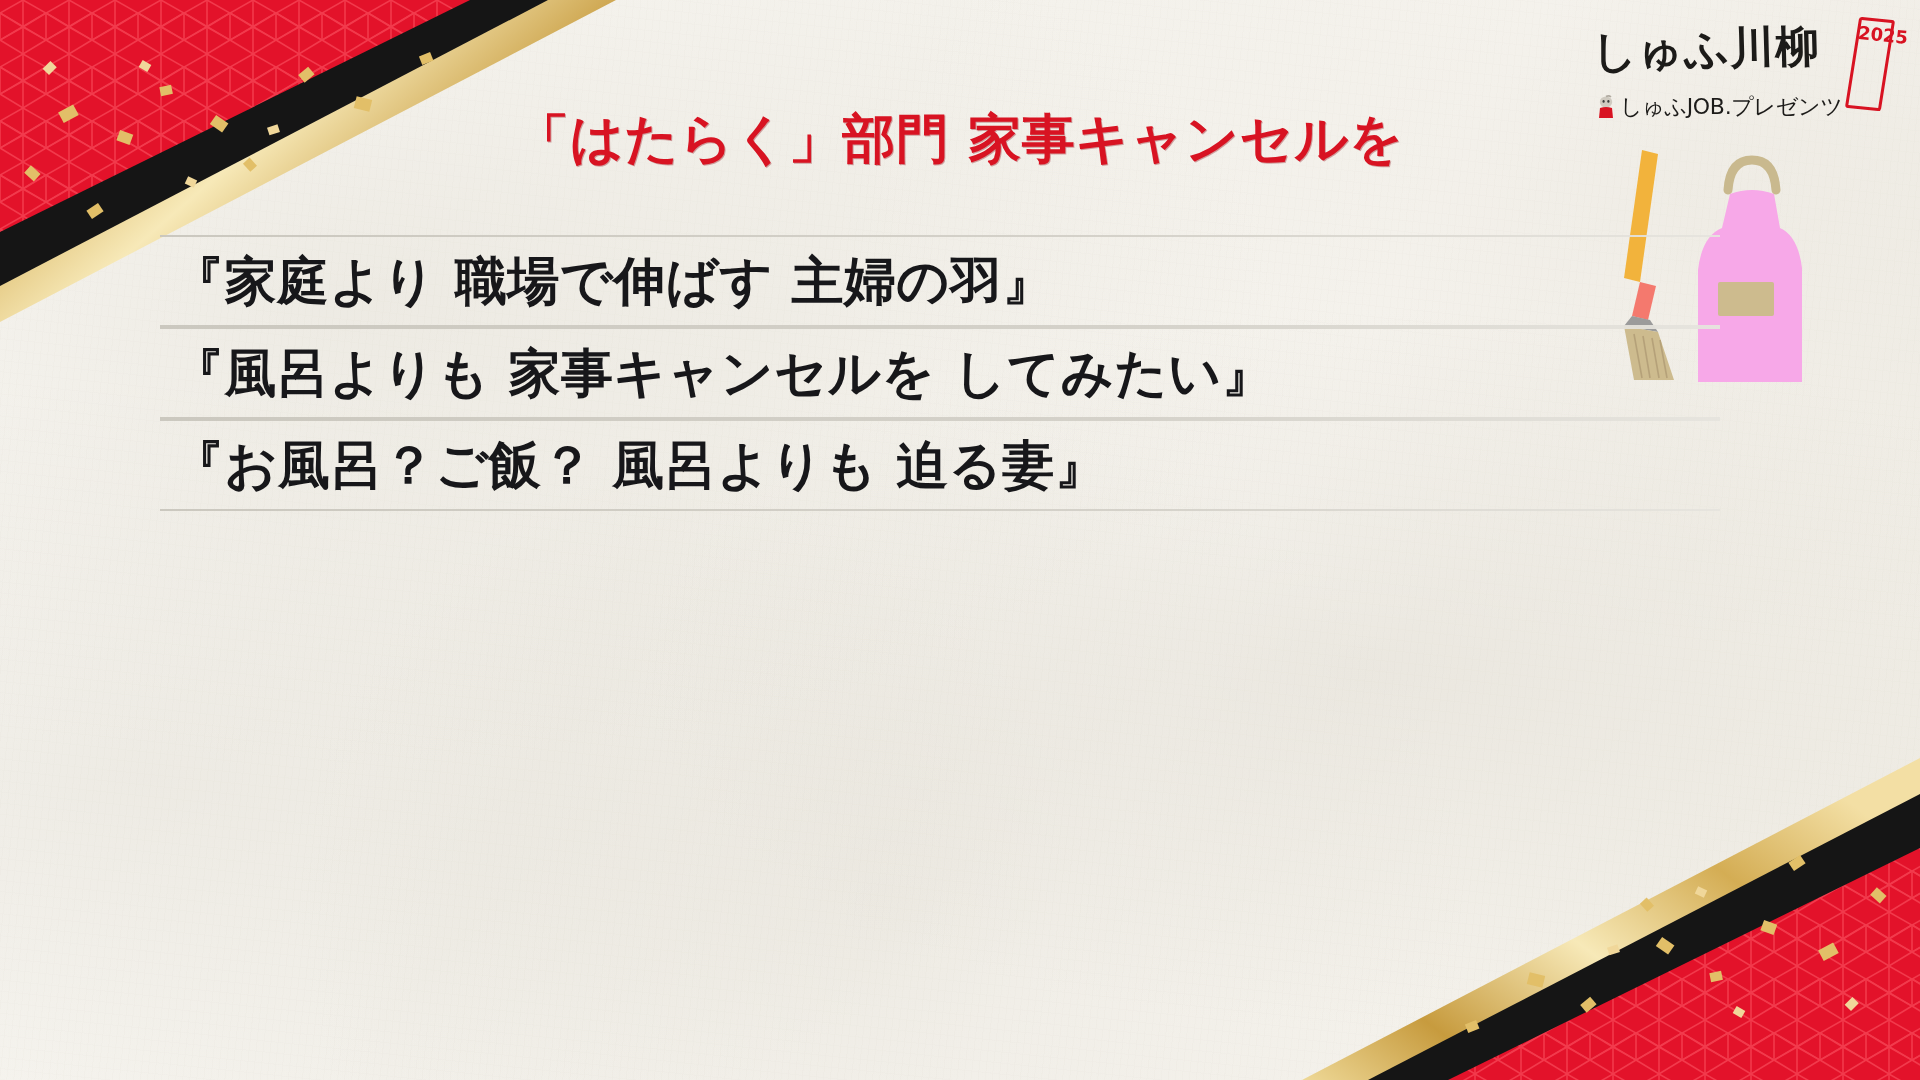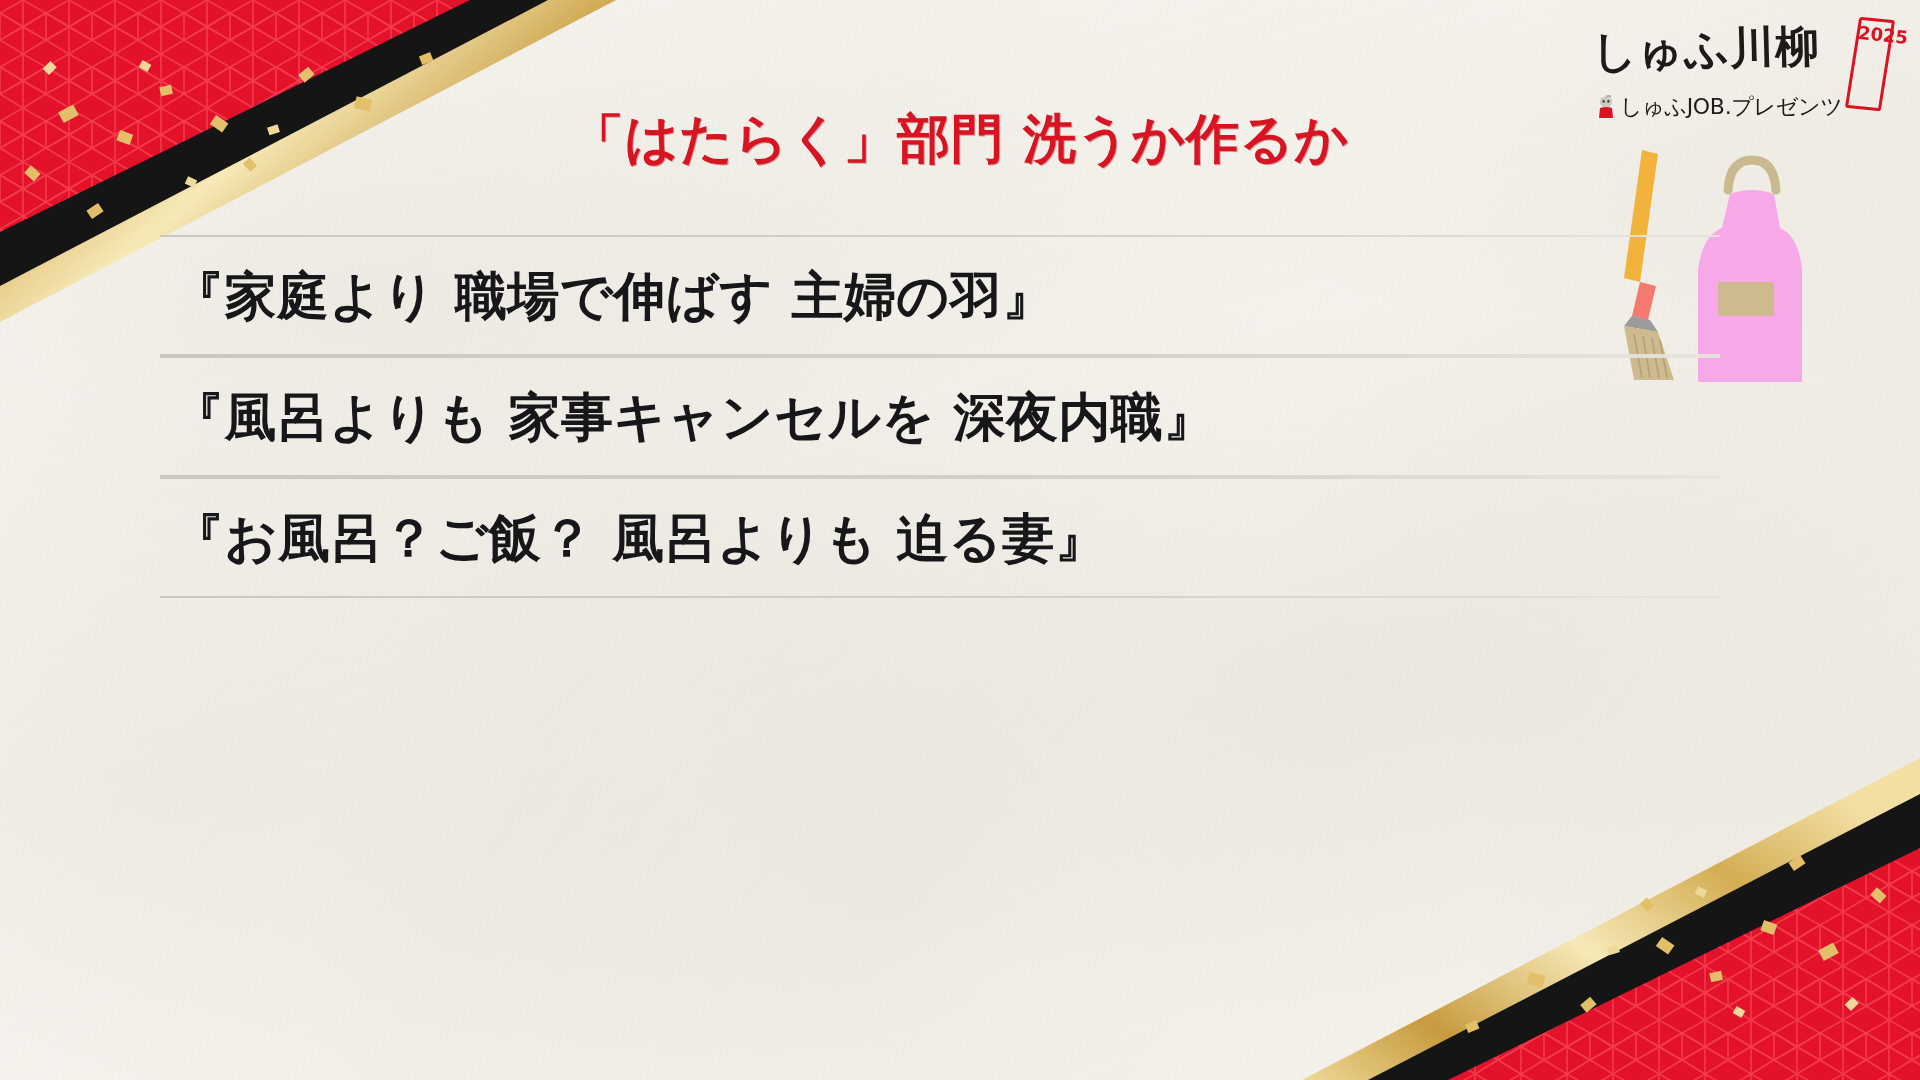--- a/index.html
+++ b/index.html
@@ -65,21 +65,21 @@
     top: 235px; left: 160px;
     width: 1560px;
     z-index: 5;
   }
   .divider {
     height: 2px;
     background: linear-gradient(90deg, #c9c6bd 0%, #d3d0c8 62%, #e6e4de 100%);
     opacity: 0.95;
   }
   .entry {
-    height: 117px;
+    height: 88px;
     display: flex;
     align-items: center;
     padding-left: 12px;
   }
   .entry-text {
     font-size: 52px;
     font-weight: 700;
     color: #17171a;
     font-family: "DejaVu Sans", "Liberation Sans", sans-serif;
     letter-spacing: 0.4px;
@@ -298,32 +298,32 @@
           <path d="M22,202 L30,246"></path>
           <path d="M31,204 L38,246"></path>
           <path d="M40,206 L47,246"></path>
           <path d="M48,208 L55,246"></path>
         </g>
       </g>
     </svg>
   </div>
 
   <div class="title-wrap">
-    <span class="title">「はたらく」部門 洗うか作るか</span>
+    <span class="title">「はたらく」部門 家事キャンセルを</span>
   </div>
 
   <div class="list">
     <div class="divider"></div>
     <div class="entry">
       <span class="entry-text">『家庭より 職場で伸ばす 主婦の羽』</span>
     </div>
     <div class="divider"></div>
     <div class="divider"></div>
     <div class="entry">
-      <span class="entry-text">『風呂よりも 家事キャンセルを 深夜内職』</span>
+      <span class="entry-text">『風呂よりも 家事キャンセルを してみたい』</span>
     </div>
     <div class="divider"></div>
     <div class="divider"></div>
     <div class="entry">
       <span class="entry-text">『お風呂？ご飯？ 風呂よりも 迫る妻』</span>
     </div>
     <div class="divider"></div>
   </div>
 
 </div>

